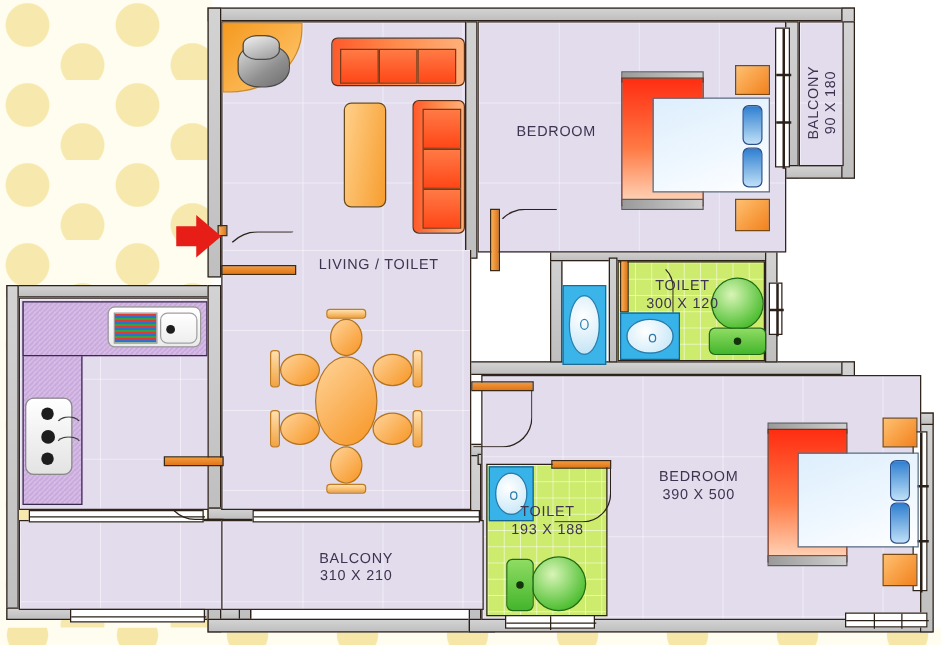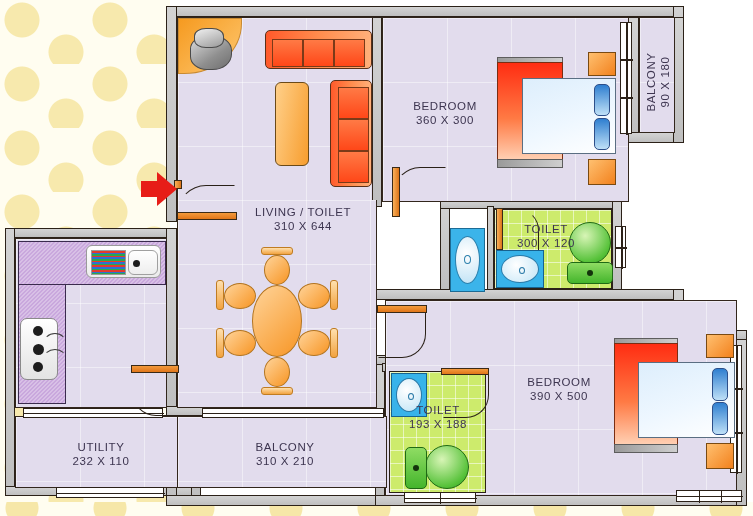--- a/index.html
+++ b/index.html
@@ -340,38 +340,32 @@
     <div class="wire" style="left:22px;top:30px;width:22px;height:18px;"></div>
   </div>
 
   <div class="arrow" style="left:141px;top:172px;width:36px;height:34px;">
     <div class="tail" style="left:0;top:9px;width:18px;height:16px;"></div>
     <div class="head" style="left:16px;top:0;"></div>
   </div>
 
   <div class="lbl" style="left:228px;top:205px;width:150px;">
     <span>LIVING / TOILET</span>
-    <span class="l2">310 X 644</span>
   </div>
 
   <div class="lbl" style="left:385px;top:99px;width:120px;">
     <span>BEDROOM</span>
-    <span class="l2">360 X 300</span>
   </div>
 
   <div class="lbl" style="left:499px;top:375px;width:120px;">
     <span>BEDROOM</span>
     <span class="l2">390 X 500</span>
   </div>
 
 
-  <div class="lbl" style="left:46px;top:440px;width:110px;">
-    <span>UTILITY</span>
-    <span class="l2">232 X 110</span>
-  </div>
 
   <div class="lbl" style="left:230px;top:440px;width:110px;">
     <span>BALCONY</span>
     <span class="l2">310 X 210</span>
   </div>
 
   <div class="lbl rot" style="left:603px;top:68px;width:110px;">
     <span>BALCONY</span>
     <span class="l2">90 X 180</span>
   </div>

